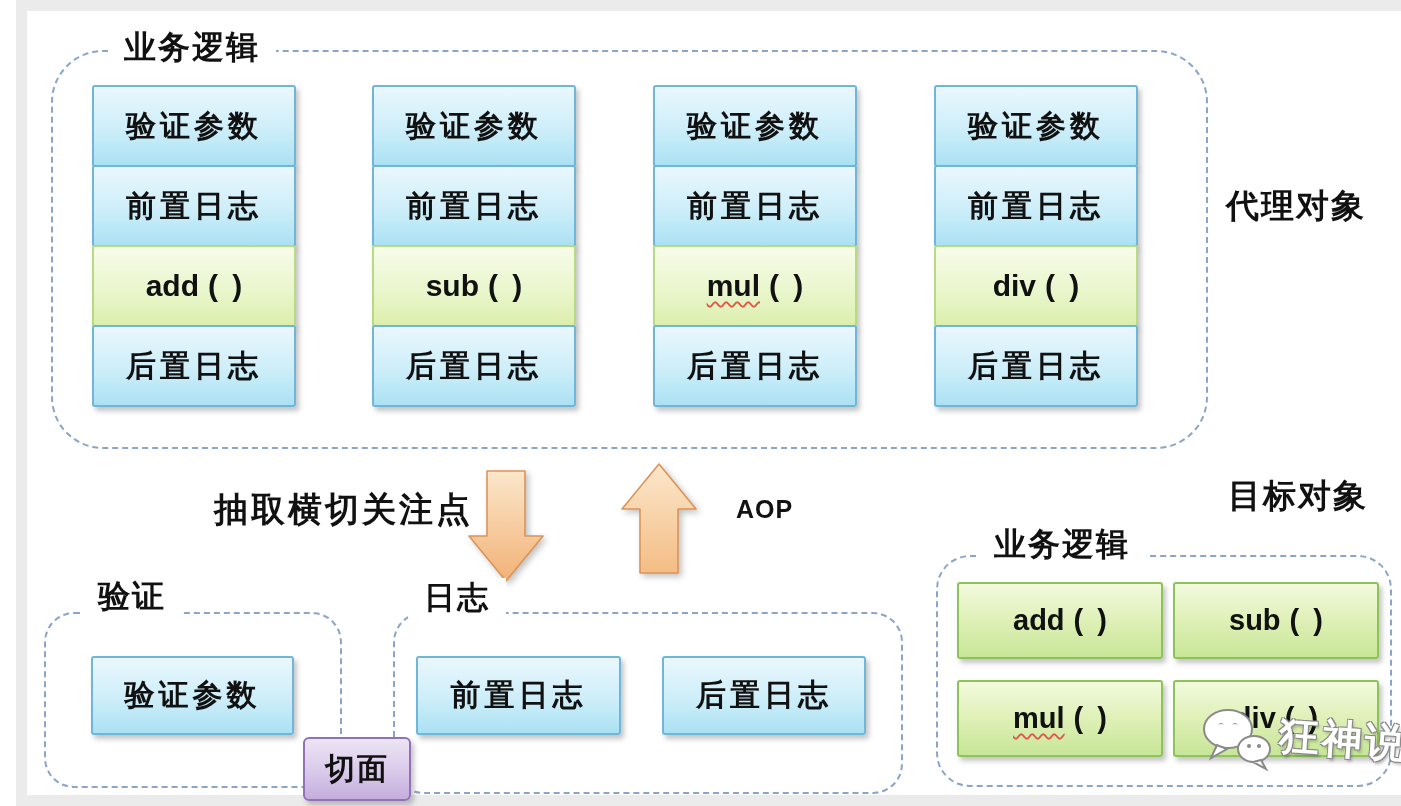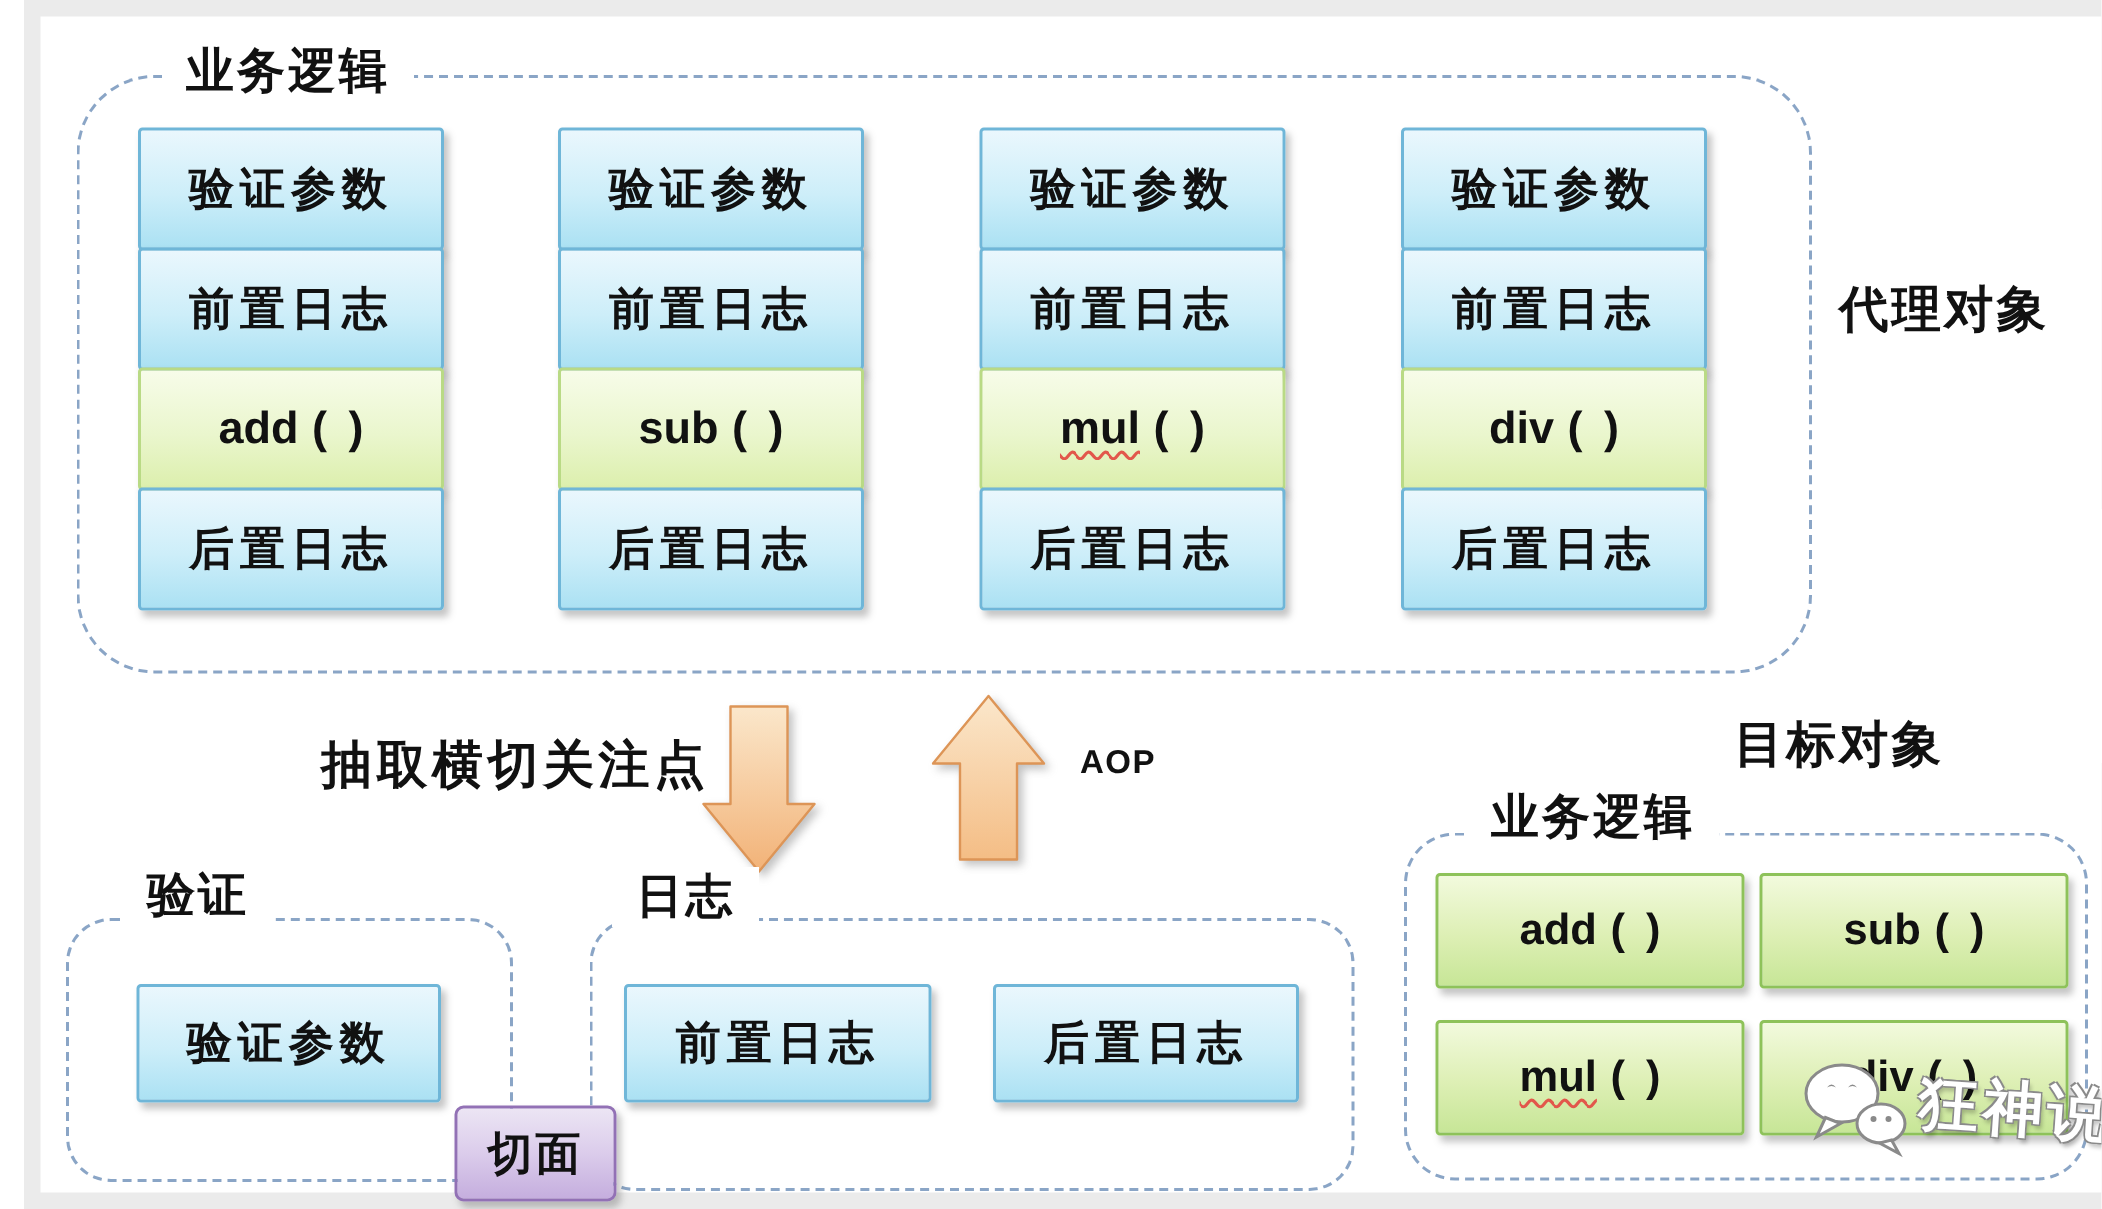--- a/index.html
+++ b/index.html
@@ -29,23 +29,23 @@
   .title-target{left:962px;top:524px;}
   .title-validate{left:66px;top:576px;font-size:32px;}
   .title-log{left:392px;top:578px;font-size:31px;text-align:right;}
 
   
   .side-label{
     position:absolute;z-index:2;font-weight:700;font-size:33px;
     letter-spacing:2px;white-space:nowrap;
   }
   .label-proxy-obj{left:1210px;top:184px;}
-  .label-target-obj{left:1140px;top:474px;}
+  .label-target-obj{left:1212px;top:474px;}
   .label-extract{left:198px;top:487px;font-size:34px;letter-spacing:3px;}
-  .label-aop{left:704px;top:495px;font-size:22px;letter-spacing:1px;}
+  .label-aop{left:720px;top:495px;font-size:25px;letter-spacing:1px;}
 
   
   .column{position:absolute;top:85px;width:204px;display:flex;flex-direction:column;z-index:2;}
   .col-0{left:76px;}
   .col-1{left:356px;}
   .col-2{left:637px;}
   .col-3{left:918px;}
   .cell{
     height:82px;box-sizing:border-box;
     display:flex;align-items:center;justify-content:center;

